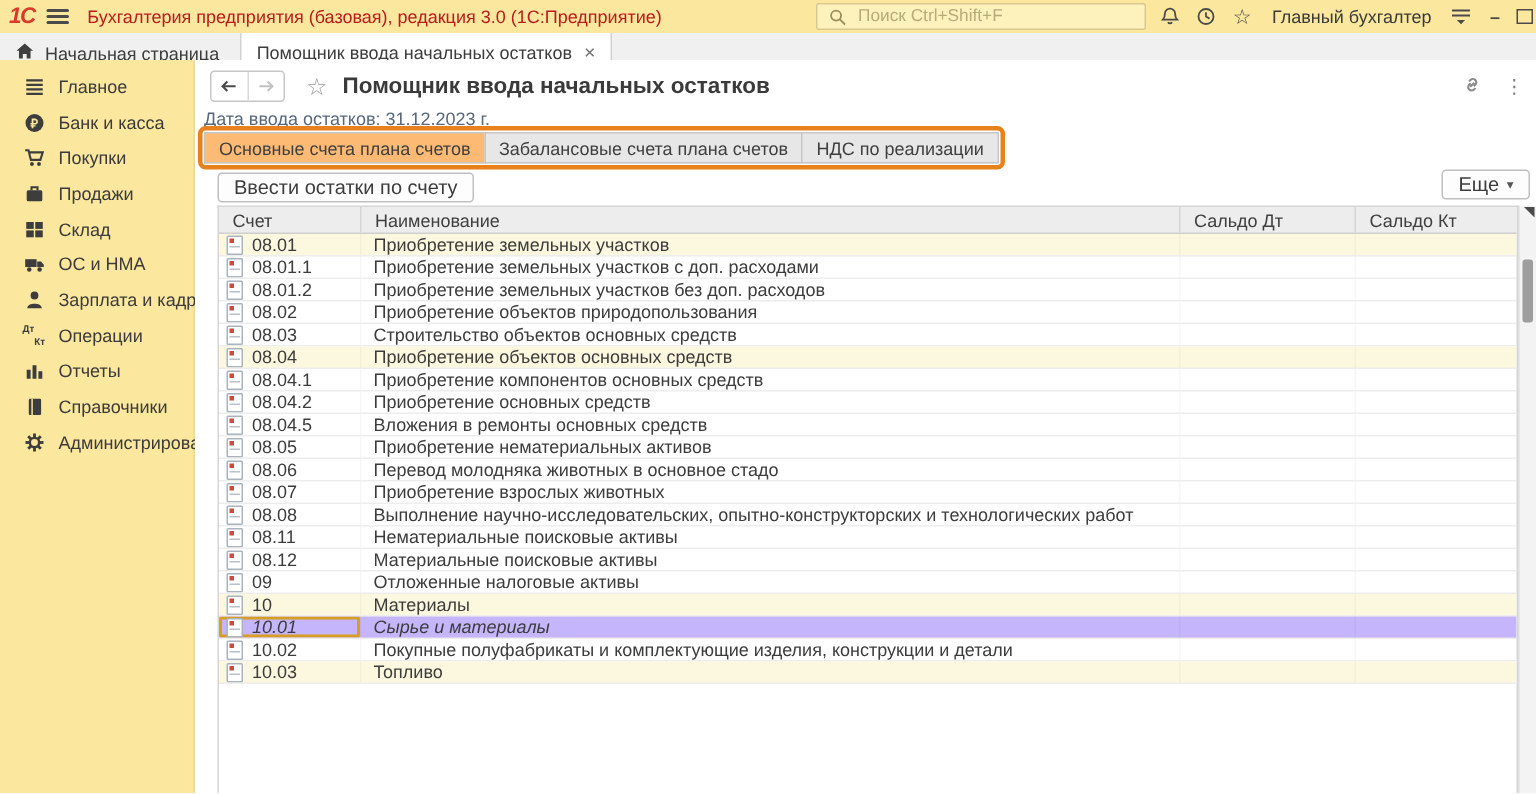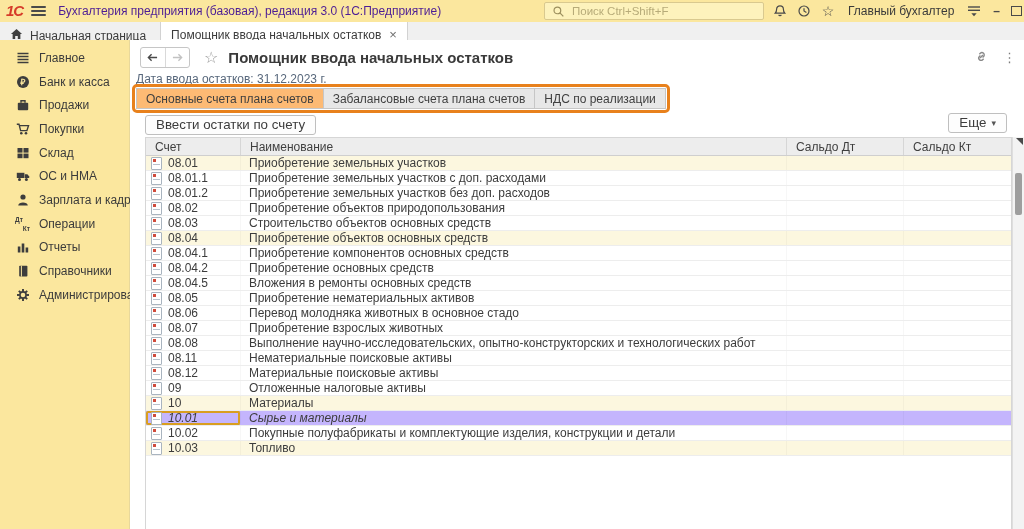--- a/index.html
+++ b/index.html
@@ -5,21 +5,21 @@
   html,body{margin:0;padding:0;}
   .screen{position:relative;width:1024px;height:529px;overflow:hidden;background:#fff;
           font-family:"Liberation Sans",sans-serif;font-size:12px;color:#3c3c3c;}
 
   
   .topbar{position:absolute;left:0;top:0;right:0;height:22px;background:#fbe79e;
           display:flex;align-items:center;gap:8px;padding:0 6px;box-sizing:border-box;}
   .logo{color:#d63c2a;font-weight:bold;font-style:italic;font-size:15px;letter-spacing:-1px;line-height:20px;}
   .burger{display:flex;flex-direction:column;gap:2px;width:15px;cursor:pointer;}
   .burger i{height:2px;background:#4a4a4a;border-radius:1px;}
-  .apptitle{color:#4c1d95;white-space:nowrap;margin-left:4px;}
+  .apptitle{color:#b91c1c;white-space:nowrap;margin-left:4px;}
   .tb-spacer{flex:1;}
   .search{display:flex;align-items:center;gap:4px;width:208px;height:16px;background:#fdf2bc;
           border:1px solid #d9c98f;border-radius:2px;padding:0 5px;}
   .search input{border:none;background:transparent;outline:none;flex:1;font-family:inherit;
           font-size:11.5px;color:#6b6145;}
   .search input::placeholder{color:#b7ab79;}
   .tb-ico{width:16px;height:16px;display:flex;align-items:center;justify-content:center;cursor:pointer;}
   .star-glyph{font-size:14px;color:#4a4a4a;line-height:14px;}
   .user{white-space:nowrap;color:#3a3a3a;margin:0 4px;}
   .win-min{color:#4a4a4a;font-weight:bold;padding:0 3px;cursor:pointer;}
@@ -62,21 +62,21 @@
   .ctabs{display:flex;}
   .ctab{height:21px;line-height:21px;padding:0 9px;background:#e7e7e7;border:1px solid #c6c6c6;
         color:#3f3f3f;white-space:nowrap;cursor:pointer;box-sizing:border-box;}
   .ctab + .ctab{margin-left:-1px;}
   .ctab.active{background:#fdba74;}
 
   .btn{height:20px;line-height:18px;padding:0 10px;background:#fdfdfd;border:1px solid #bfbfbf;
        border-radius:3px;color:#3c3c3c;cursor:pointer;display:inline-flex;align-items:center;gap:5px;
        box-sizing:border-box;}
   .enter-btn{position:absolute;top:75px;left:15px;}
-  .more-btn{position:absolute;top:73px;right:17px;}
+  .more-btn{position:absolute;top:73px;right:4px;}
   .caret{font-size:9px;color:#555;}
 
   
   .tbl{position:absolute;top:97px;left:15px;right:12px;bottom:0;border-top:1px solid #d6d6d6;
        border-left:1px solid #d6d6d6;border-right:1px solid #d6d6d6;box-sizing:border-box;overflow:hidden;}
   .thead{display:grid;grid-template-columns:95px 1fr 117px 107px;height:18px;background:#ededed;
          border-bottom:1px solid #cfcfcf;box-sizing:border-box;}
   .th{display:flex;align-items:center;padding-left:9px;color:#3f3f3f;border-right:1px solid #d6d6d6;
       cursor:pointer;box-sizing:border-box;white-space:nowrap;}
   .th:last-child{border-right:none;}
@@ -186,35 +186,35 @@
             <svg width="14" height="14" viewBox="0 0 14 14">
               <circle cx="7" cy="7" r="6" fill="#3d3d3d"></circle>
               <text x="7" y="10" font-size="8.5" font-weight="bold" text-anchor="middle" fill="#fbe79e">₽</text>
             </svg>
           </span>
     <span class="s-label">Банк и касса</span>
   </div>
         <div class="side-item">
     <span class="s-ico">
             <svg width="14" height="14" viewBox="0 0 14 14">
-              <rect x="1.8" y="4.8" width="10.4" height="7.4" rx="1" fill="#3d3d3d"></rect>
-              <path d="M5,4.8 V2.8 h4 v2" fill="none" stroke="#3d3d3d" stroke-width="1.4"></path>
-            </svg>
-          </span>
-    <span class="s-label">Продажи</span>
-  </div>
-        <div class="side-item">
-    <span class="s-ico">
-            <svg width="14" height="14" viewBox="0 0 14 14">
               <path d="M0.8,2.2 h2.2 l1.6,6.4 h6.3 l1.6,-5 H3.6" fill="none" stroke="#3d3d3d" stroke-width="1.4"></path>
               <circle cx="5.3" cy="11.3" r="1.3" fill="#3d3d3d"></circle>
               <circle cx="10" cy="11.3" r="1.3" fill="#3d3d3d"></circle>
             </svg>
           </span>
     <span class="s-label">Покупки</span>
+  </div>
+        <div class="side-item">
+    <span class="s-ico">
+            <svg width="14" height="14" viewBox="0 0 14 14">
+              <rect x="1.8" y="4.8" width="10.4" height="7.4" rx="1" fill="#3d3d3d"></rect>
+              <path d="M5,4.8 V2.8 h4 v2" fill="none" stroke="#3d3d3d" stroke-width="1.4"></path>
+            </svg>
+          </span>
+    <span class="s-label">Продажи</span>
   </div>
         <div class="side-item">
     <span class="s-ico">
             <svg width="14" height="14" viewBox="0 0 14 14">
               <rect x="1.5" y="2" width="5" height="4.6" fill="#3d3d3d"></rect>
               <rect x="7.5" y="2" width="5" height="4.6" fill="#3d3d3d"></rect>
               <rect x="1.5" y="7.6" width="5" height="4.6" fill="#3d3d3d"></rect>
               <rect x="7.5" y="7.6" width="5" height="4.6" fill="#3d3d3d"></rect>
             </svg>
           </span>

